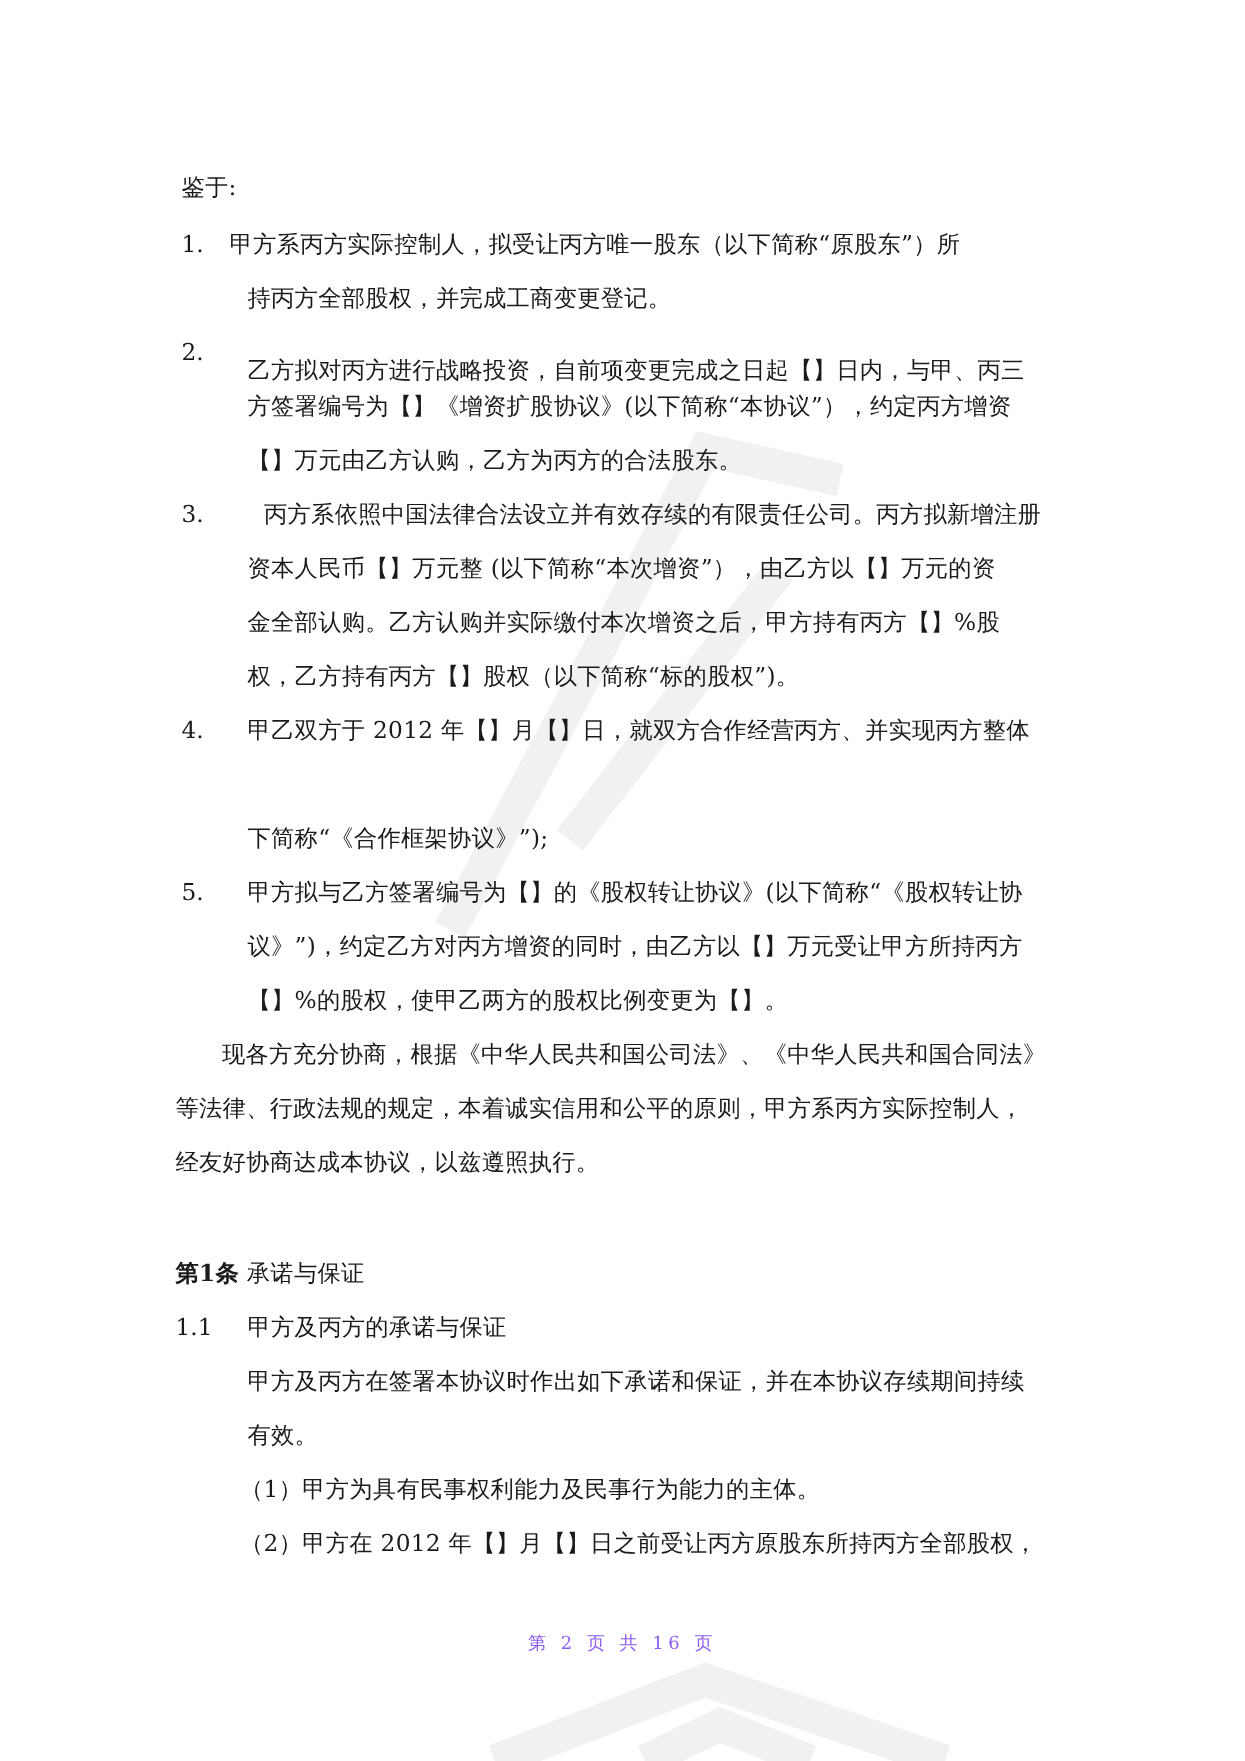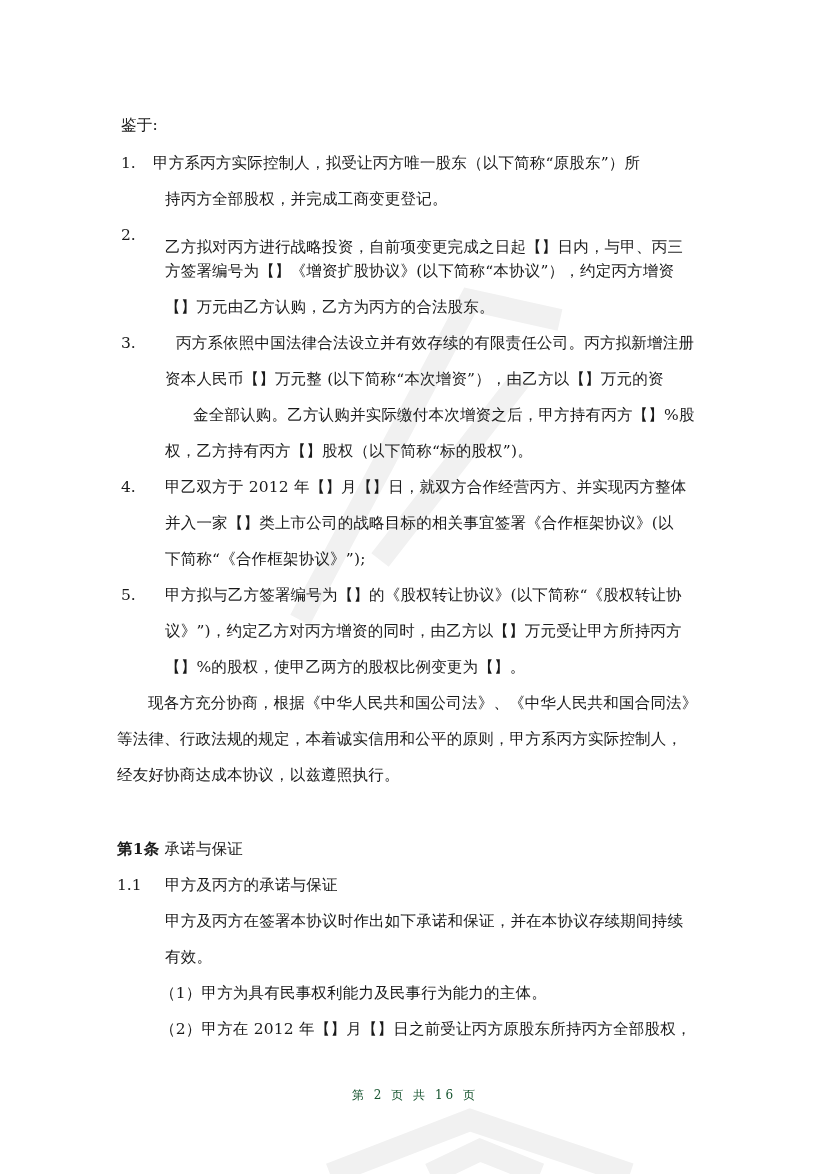--- a/index.html
+++ b/index.html
@@ -4,21 +4,21 @@
   <style>
     html, body { margin: 0; padding: 0; background: #ffffff; }
     body { width: 830px; height: 1174px; position: relative; overflow: hidden;
            font-family: "DejaVu Serif", "Liberation Serif", serif; color: #1a1a1a; }
     .page { position: absolute; left: 0; top: 0; width: 669px; height: 1174px; padding-left: 32px; }
     .wm { position: absolute; pointer-events: none; }
     .line { position: absolute; font-size: 15.5px; white-space: nowrap; line-height: 20px; letter-spacing: 0.2px; }
     .num { position: absolute; font-size: 15.5px; line-height: 20px; }
     .heading { font-weight: bold; }
     .footer { position: absolute; left: 0; width: 830px; top: 1087px; text-align: center;
-              font-size: 12px; color: #14532d; letter-spacing: 3px; }
+              font-size: 12px; color: #8b5cf6; letter-spacing: 3px; }
   </style>
 </head>
 <body>
 
 <div class="page">
 
   <svg class="wm" width="830" height="1174" style="left:0;top:0;">
     <g fill="none" stroke="#f1f1f1" stroke-width="22">
       <path d="M300 620 L470 300 L560 320"></path>
       <path d="M380 560 L520 380"></path>
@@ -34,26 +34,25 @@
   <div class="line" style="left:165px;top:189px;">持丙方全部股权，并完成工商变更登记。</div>
 
   <div class="num" style="left:121px;top:225px;">2.</div>
   <div class="line" style="left:165px;top:225px;margin-top:12px;">乙方拟对丙方进行战略投资，自前项变更完成之日起【】日内，与甲、丙三</div>
   <div class="line" style="left:165px;top:261px;">方签署编号为【】《增资扩股协议》(以下简称“本协议”），约定丙方增资</div>
   <div class="line" style="left:165px;top:297px;">【】万元由乙方认购，乙方为丙方的合法股东。</div>
 
   <div class="num" style="left:121px;top:333px;">3.</div>
   <div class="line" style="left:176px;top:333px;">丙方系依照中国法律合法设立并有效存续的有限责任公司。丙方拟新增注册</div>
   <div class="line" style="left:165px;top:369px;">资本人民币【】万元整 (以下简称“本次增资”），由乙方以【】万元的资</div>
-  <div class="line" style="left:165px;top:405px;margin-left:28px;">金全部认购。乙方认购并实际缴付本次增资之后，甲方持有丙方【】%股</div>
+  <div class="line" style="left:165px;top:405px;">金全部认购。乙方认购并实际缴付本次增资之后，甲方持有丙方【】%股</div>
   <div class="line" style="left:165px;top:441px;">权，乙方持有丙方【】股权（以下简称“标的股权”)。</div>
 
   <div class="num" style="left:121px;top:477px;">4.</div>
   <div class="line" style="left:165px;top:477px;">甲乙双方于 2012 年【】月【】日，就双方合作经营丙方、并实现丙方整体</div>
-  <div class="line" style="left:165px;top:513px;">并入一家【】类上市公司的战略目标的相关事宜签署《合作框架协议》(以</div>
   <div class="line" style="left:165px;top:549px;">下简称“《合作框架协议》”);</div>
 
   <div class="num" style="left:121px;top:585px;">5.</div>
   <div class="line" style="left:165px;top:585px;">甲方拟与乙方签署编号为【】的《股权转让协议》(以下简称“《股权转让协</div>
   <div class="line" style="left:165px;top:621px;">议》”)，约定乙方对丙方增资的同时，由乙方以【】万元受让甲方所持丙方</div>
   <div class="line" style="left:165px;top:657px;">【】%的股权，使甲乙两方的股权比例变更为【】。</div>
 
   <div class="line" style="left:148px;top:693px;">现各方充分协商，根据《中华人民共和国公司法》、《中华人民共和国合同法》</div>
   <div class="line" style="left:117px;top:729px;">等法律、行政法规的规定，本着诚实信用和公平的原则，甲方系丙方实际控制人，</div>
   <div class="line" style="left:117px;top:765px;">经友好协商达成本协议，以兹遵照执行。</div>

